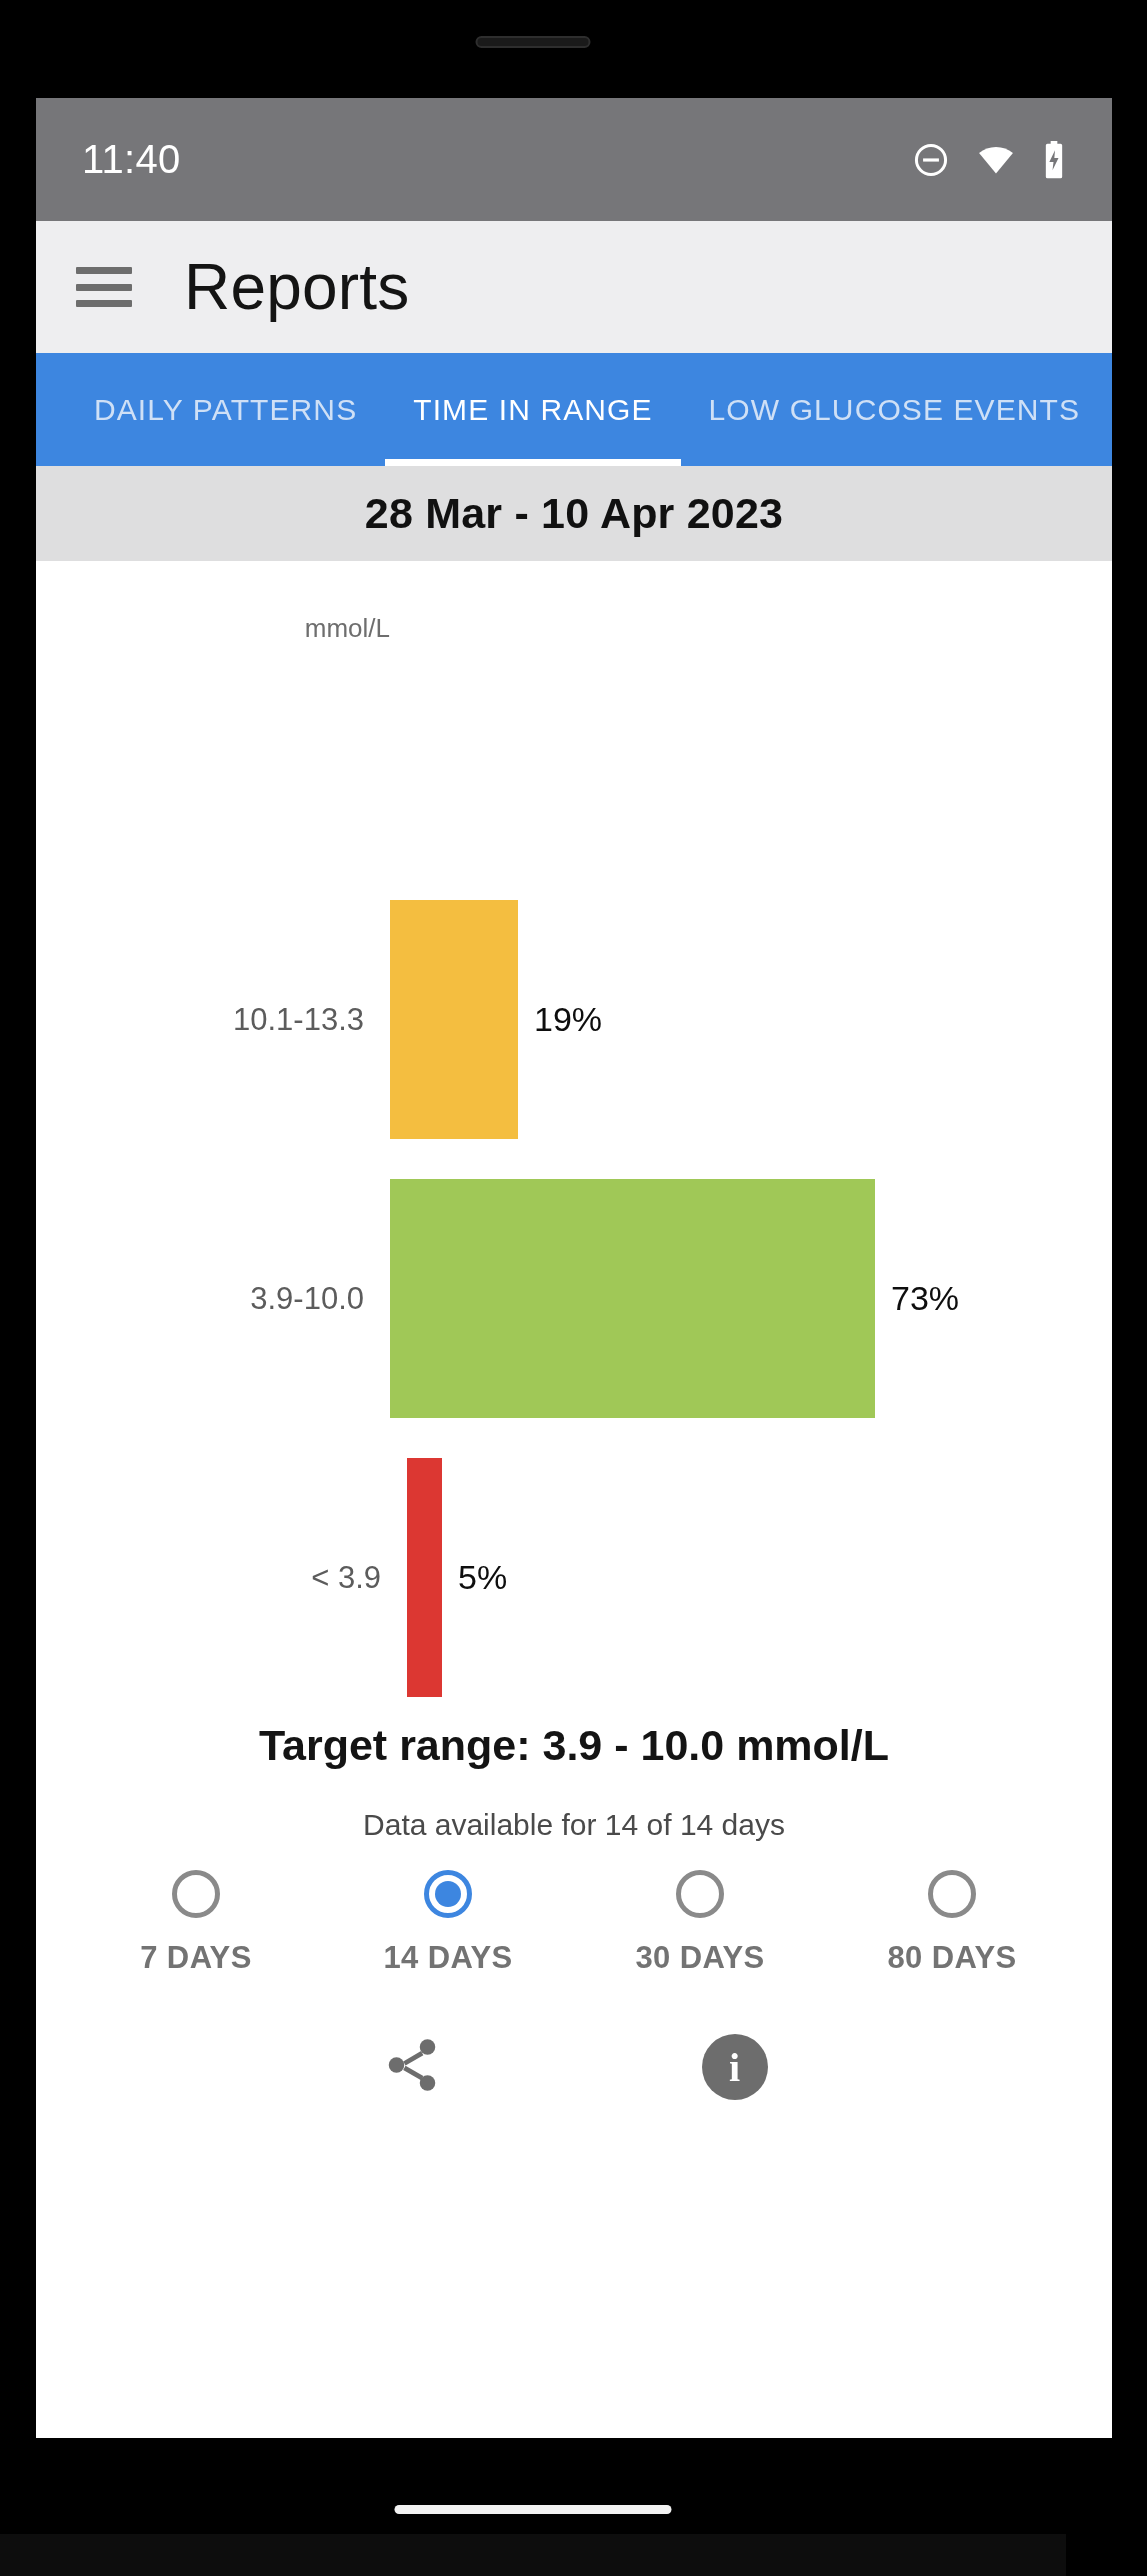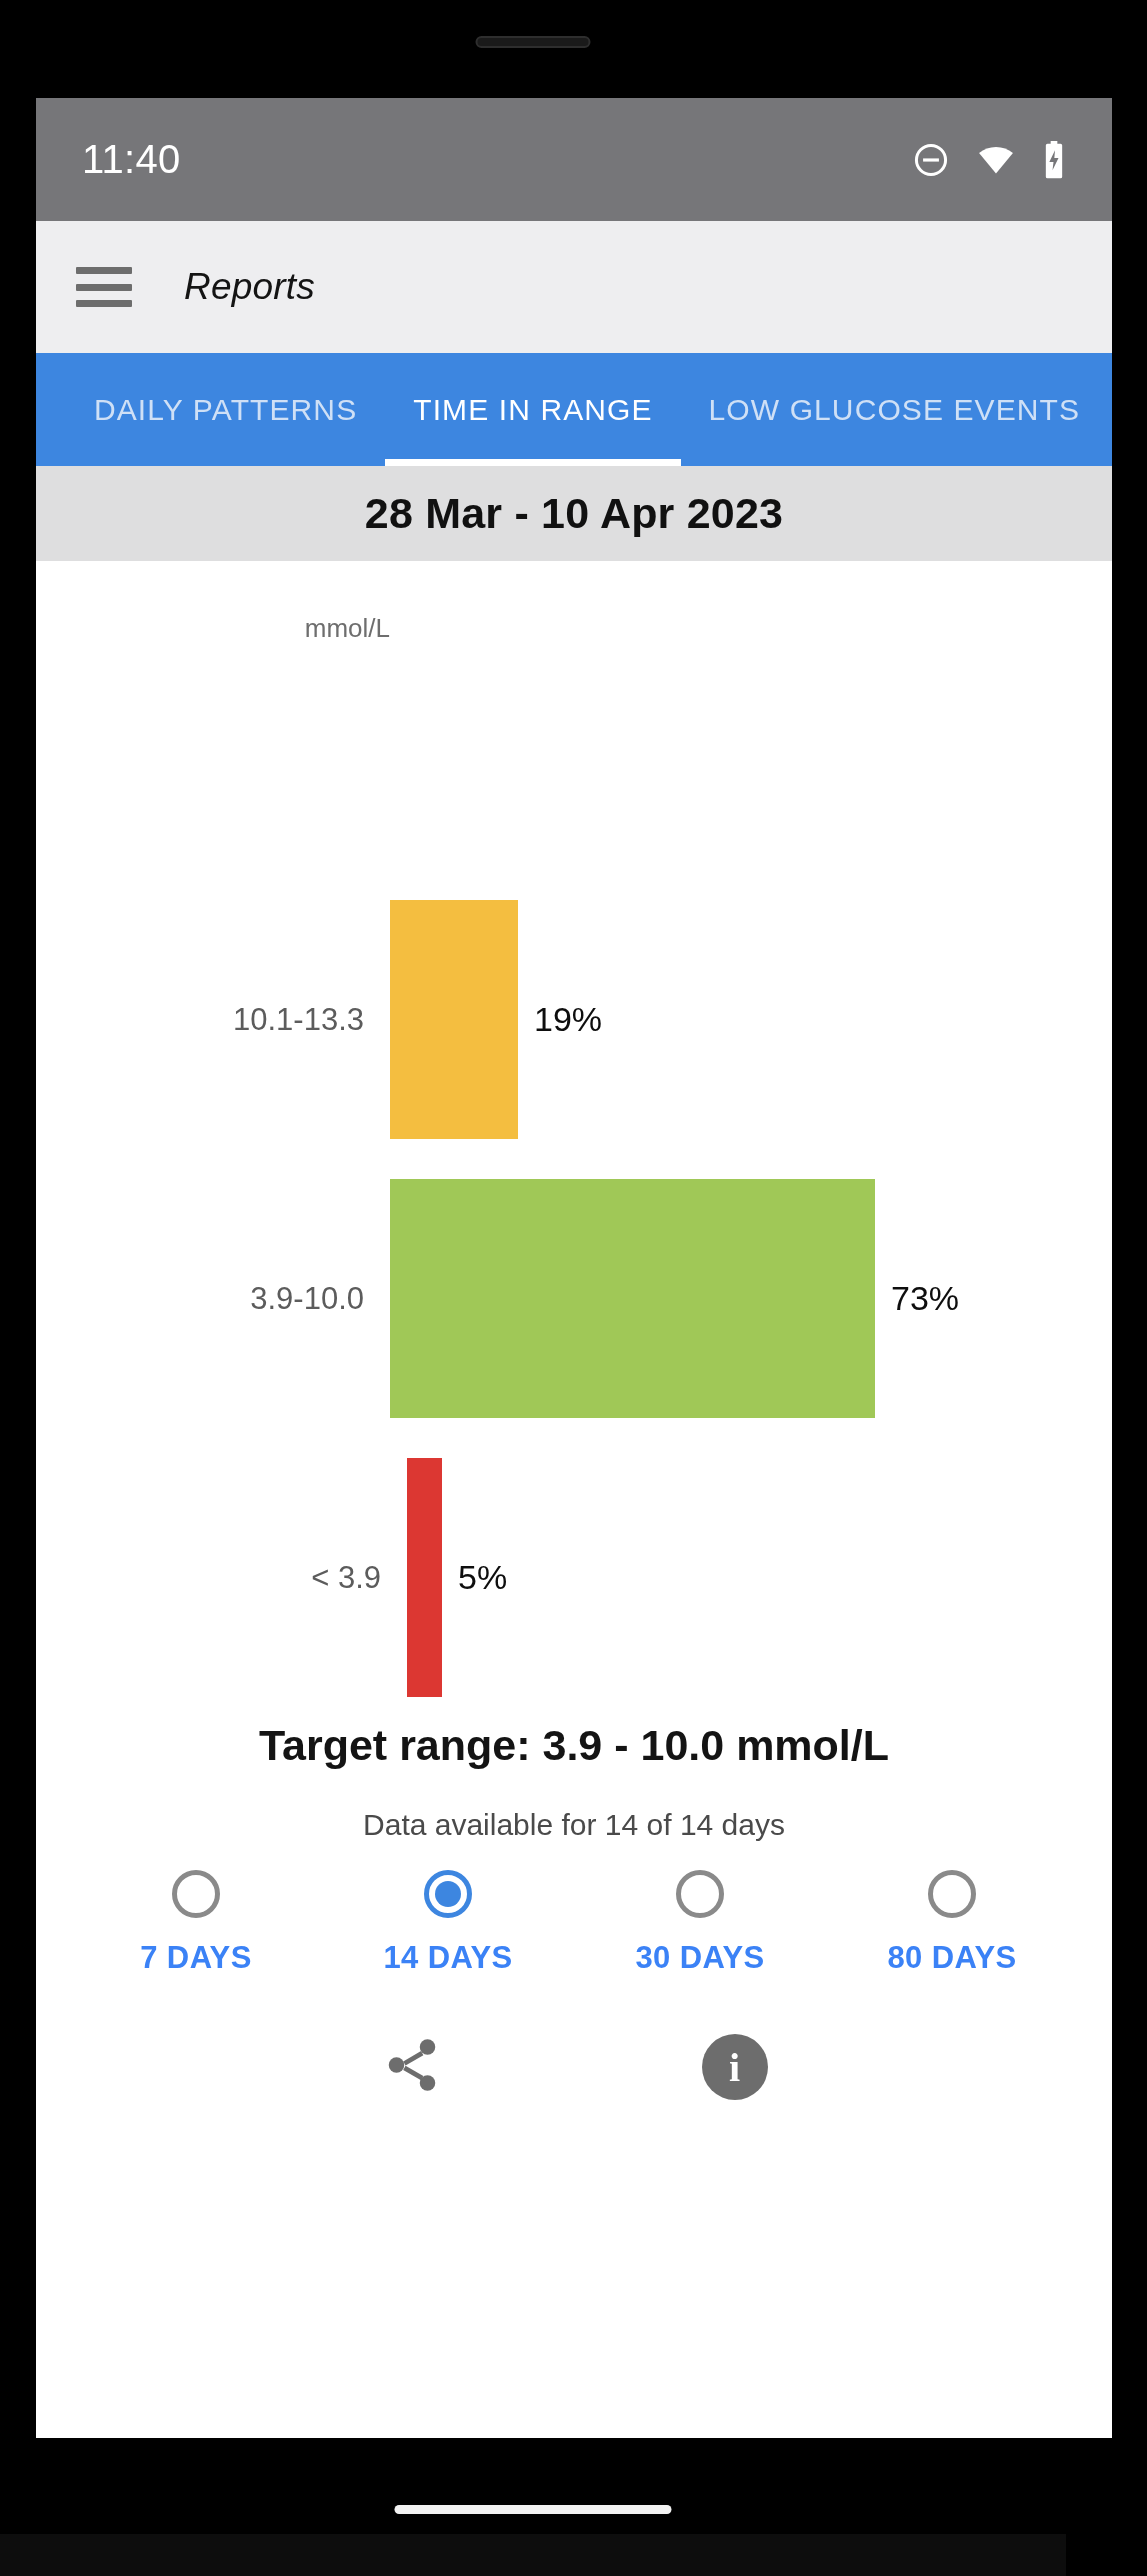--- a/index.html
+++ b/index.html
@@ -63,23 +63,22 @@
   .hamburger {
     width:56px; height:40px;
     display:flex; flex-direction:column; justify-content:space-between;
     cursor:pointer;
   }
   .hamburger i {
     display:block; height:7px; border-radius:1px; background:#6d6d6d;
   }
   .appbar-title {
     margin-left:52px;
-    font-size:37px; color:#141414; font-weight:400;
+    font-size:64px; color:#141414; font-weight:400;
     letter-spacing:0.2px;
-    font-style:italic;
   }
   
   .tabbar {
     height:113px; background:#3d86e0;
     display:flex; align-items:flex-start;
     position:relative; overflow:hidden;
     padding-left:30px;
   }
   .tab {
     height:113px;
@@ -163,21 +162,21 @@
     border:5px solid #8a8a8a;
     display:flex; align-items:center; justify-content:center;
     background:#fff;
   }
   .radio.selected { border-color:#3d86e0; }
   .radio.selected .dot {
     width:26px; height:26px; border-radius:50%; background:#3d86e0;
   }
   .day-label {
     margin-top:22px;
-    font-size:31px; font-weight:700; color:#3b82f6;
+    font-size:31px; font-weight:700; color:#737373;
     letter-spacing:0.4px;
   }
   
   .action-bar {
     display:flex; align-items:center; justify-content:center;
     gap:259px;
     margin-top:58px;
   }
   .action-btn { cursor:pointer; display:flex; align-items:center; justify-content:center; }
   .info-circle {

